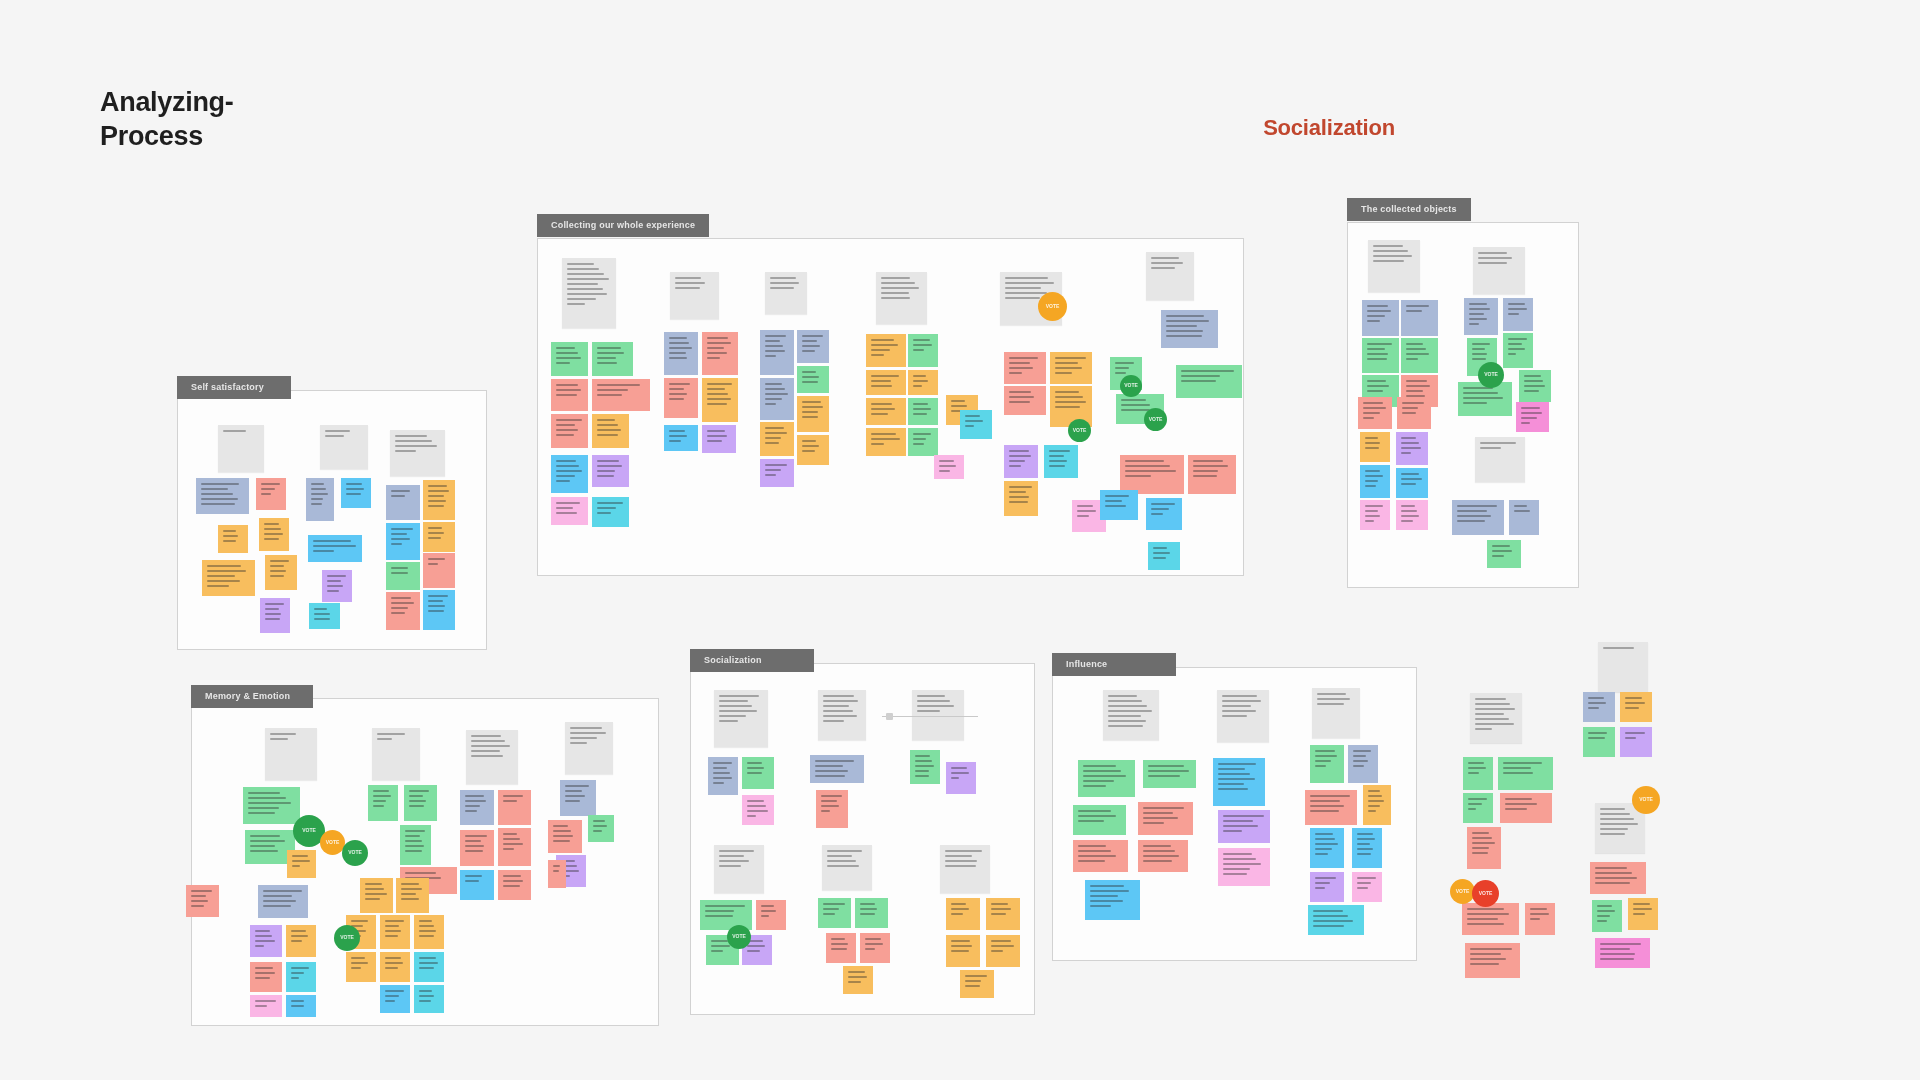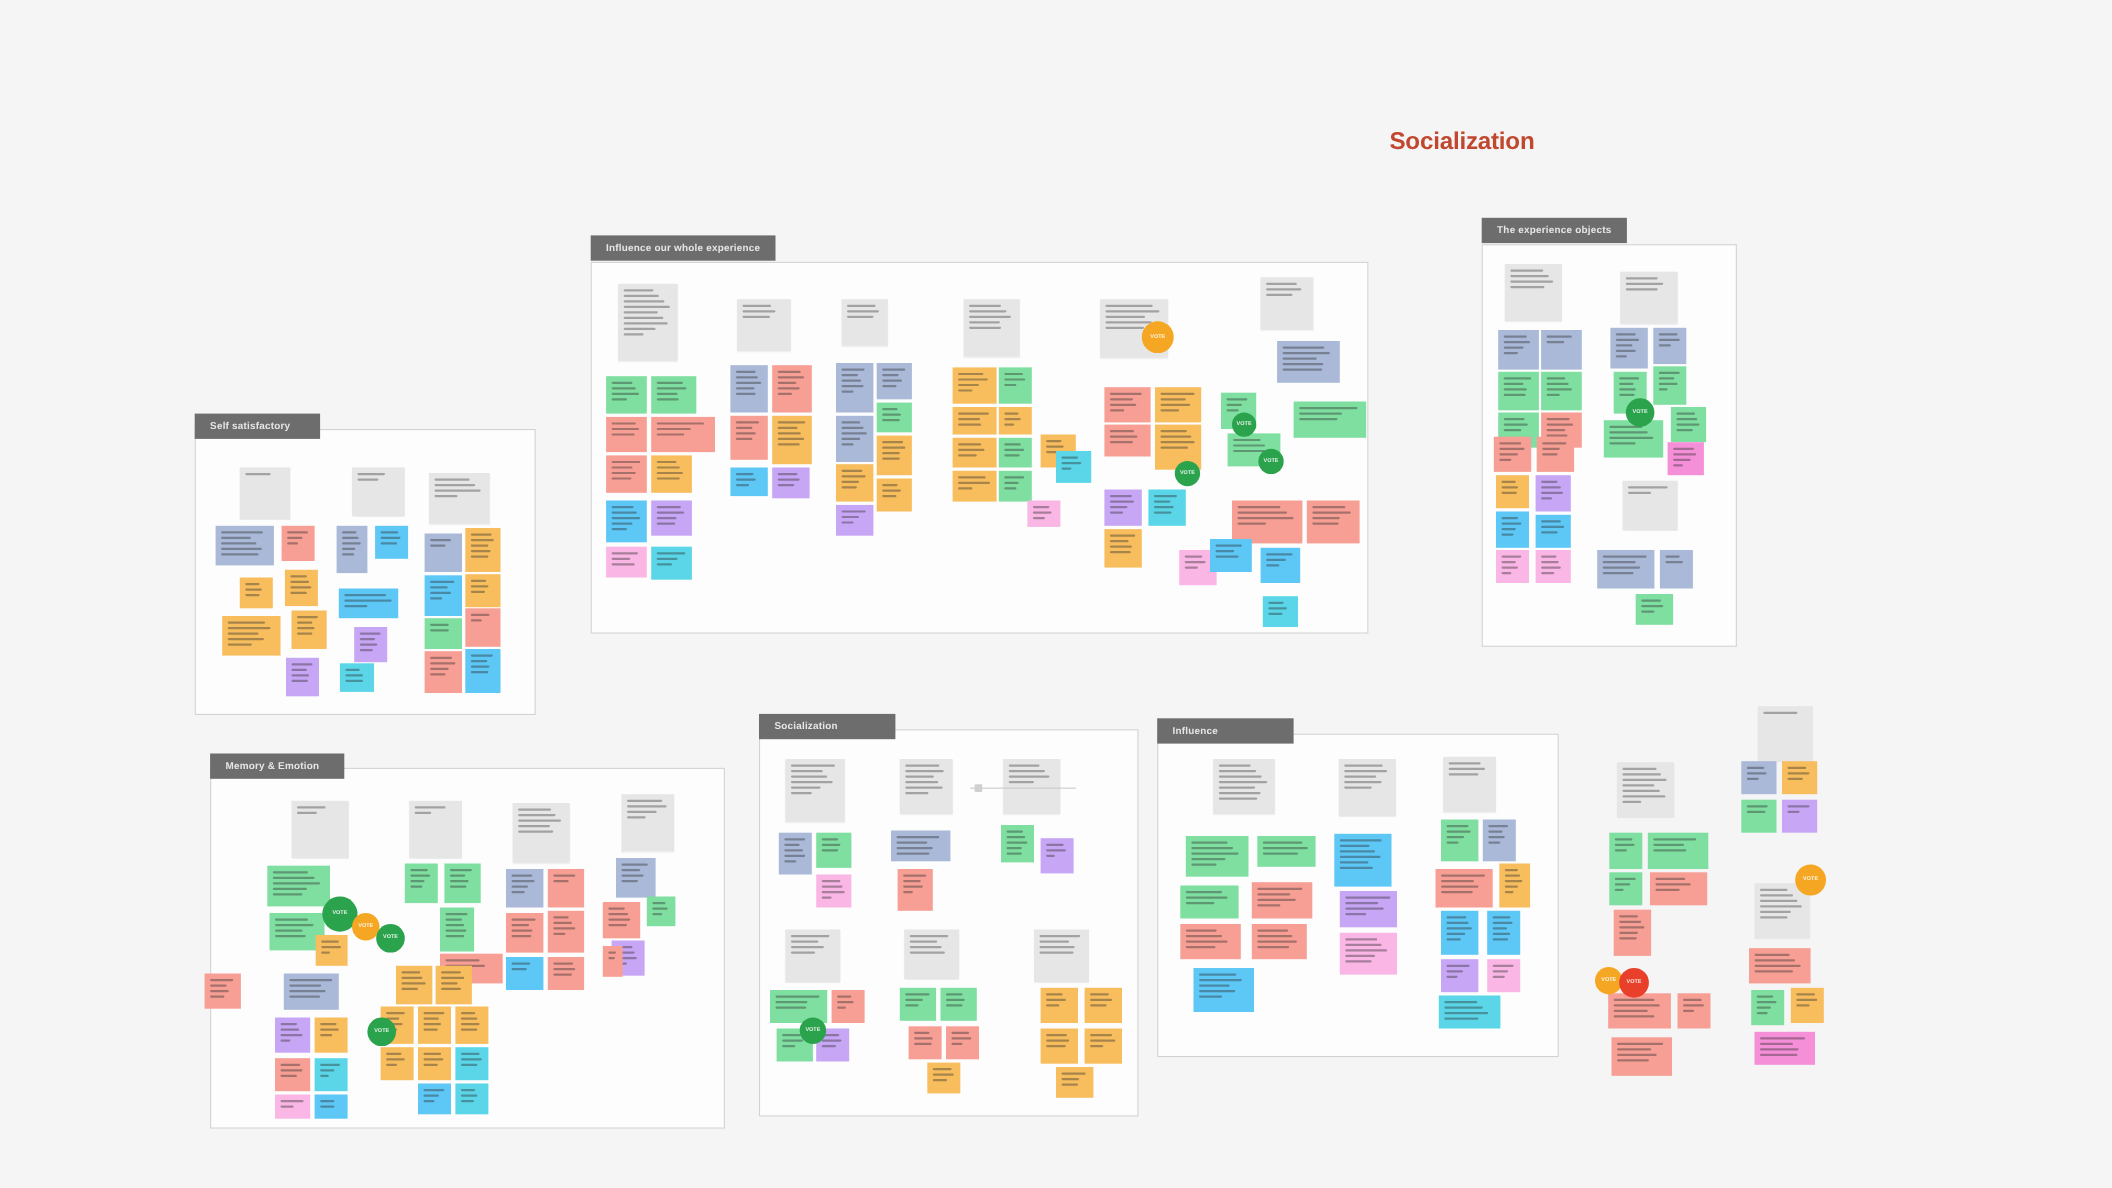--- a/index.html
+++ b/index.html
@@ -77,20 +77,22 @@
   .connector { position:absolute; height:1px; background:#c9c9c9; }
   .connector-node {
     position:absolute; width:7px; height:7px; background:#cfcfcf; border-radius:1px;
   }
 </style>
 </head>
 <body>
 
 <div id="board">
 
+  <div class="page-title">Analyzing-
+Process</div>
   <div class="phase-label">Socialization</div>
 
   <div id="frames-layer">
       <div class="frame" style="left: 537px; top: 238px; width: 707px; height: 338px;"></div>
       <div class="frame" style="left: 1347px; top: 222px; width: 232px; height: 366px;"></div>
       <div class="frame" style="left: 177px; top: 390px; width: 310px; height: 260px;"></div>
       <div class="frame" style="left: 191px; top: 698px; width: 468px; height: 328px;"></div>
       <div class="frame" style="left: 690px; top: 663px; width: 345px; height: 352px;"></div>
       <div class="frame" style="left: 1052px; top: 667px; width: 365px; height: 294px;"></div>
     </div>
@@ -1761,21 +1763,21 @@
       <div class="dot g" style="left: 293px; top: 815px; width: 32px; height: 32px;">VOTE</div>
       <div class="dot o" style="left: 320px; top: 830px; width: 25px; height: 25px;">VOTE</div>
       <div class="dot g" style="left: 342px; top: 840px; width: 26px; height: 26px;">VOTE</div>
       <div class="dot g" style="left: 334px; top: 925px; width: 26px; height: 26px;">VOTE</div>
       <div class="dot g" style="left: 727px; top: 925px; width: 24px; height: 24px;">VOTE</div>
       <div class="dot o" style="left: 1632px; top: 786px; width: 28px; height: 28px;">VOTE</div>
       <div class="dot o" style="left: 1450px; top: 879px; width: 25px; height: 25px;">VOTE</div>
       <div class="dot r" style="left: 1472px; top: 880px; width: 27px; height: 27px;">VOTE</div>
     </div>
   <div id="frame-titles-layer">
-      <div class="frame-title" style="left: 537px; top: 214px; min-width: 156px;">Influence  our whole experience</div>
-      <div class="frame-title" style="left: 1347px; top: 198px; min-width: 120px;">The experience objects</div>
+      <div class="frame-title" style="left: 537px; top: 214px; min-width: 156px;">Collecting  our whole experience</div>
+      <div class="frame-title" style="left: 1347px; top: 198px; min-width: 120px;">The collected objects</div>
       <div class="frame-title" style="left: 177px; top: 376px; min-width: 114px;">Self satisfactory</div>
       <div class="frame-title" style="left: 191px; top: 685px; min-width: 122px;">Memory &amp; Emotion</div>
       <div class="frame-title" style="left: 690px; top: 649px; min-width: 124px;">Socialization</div>
       <div class="frame-title" style="left: 1052px; top: 653px; min-width: 124px;">Influence</div>
     </div>
 
 </div>
 
 </body></html>

